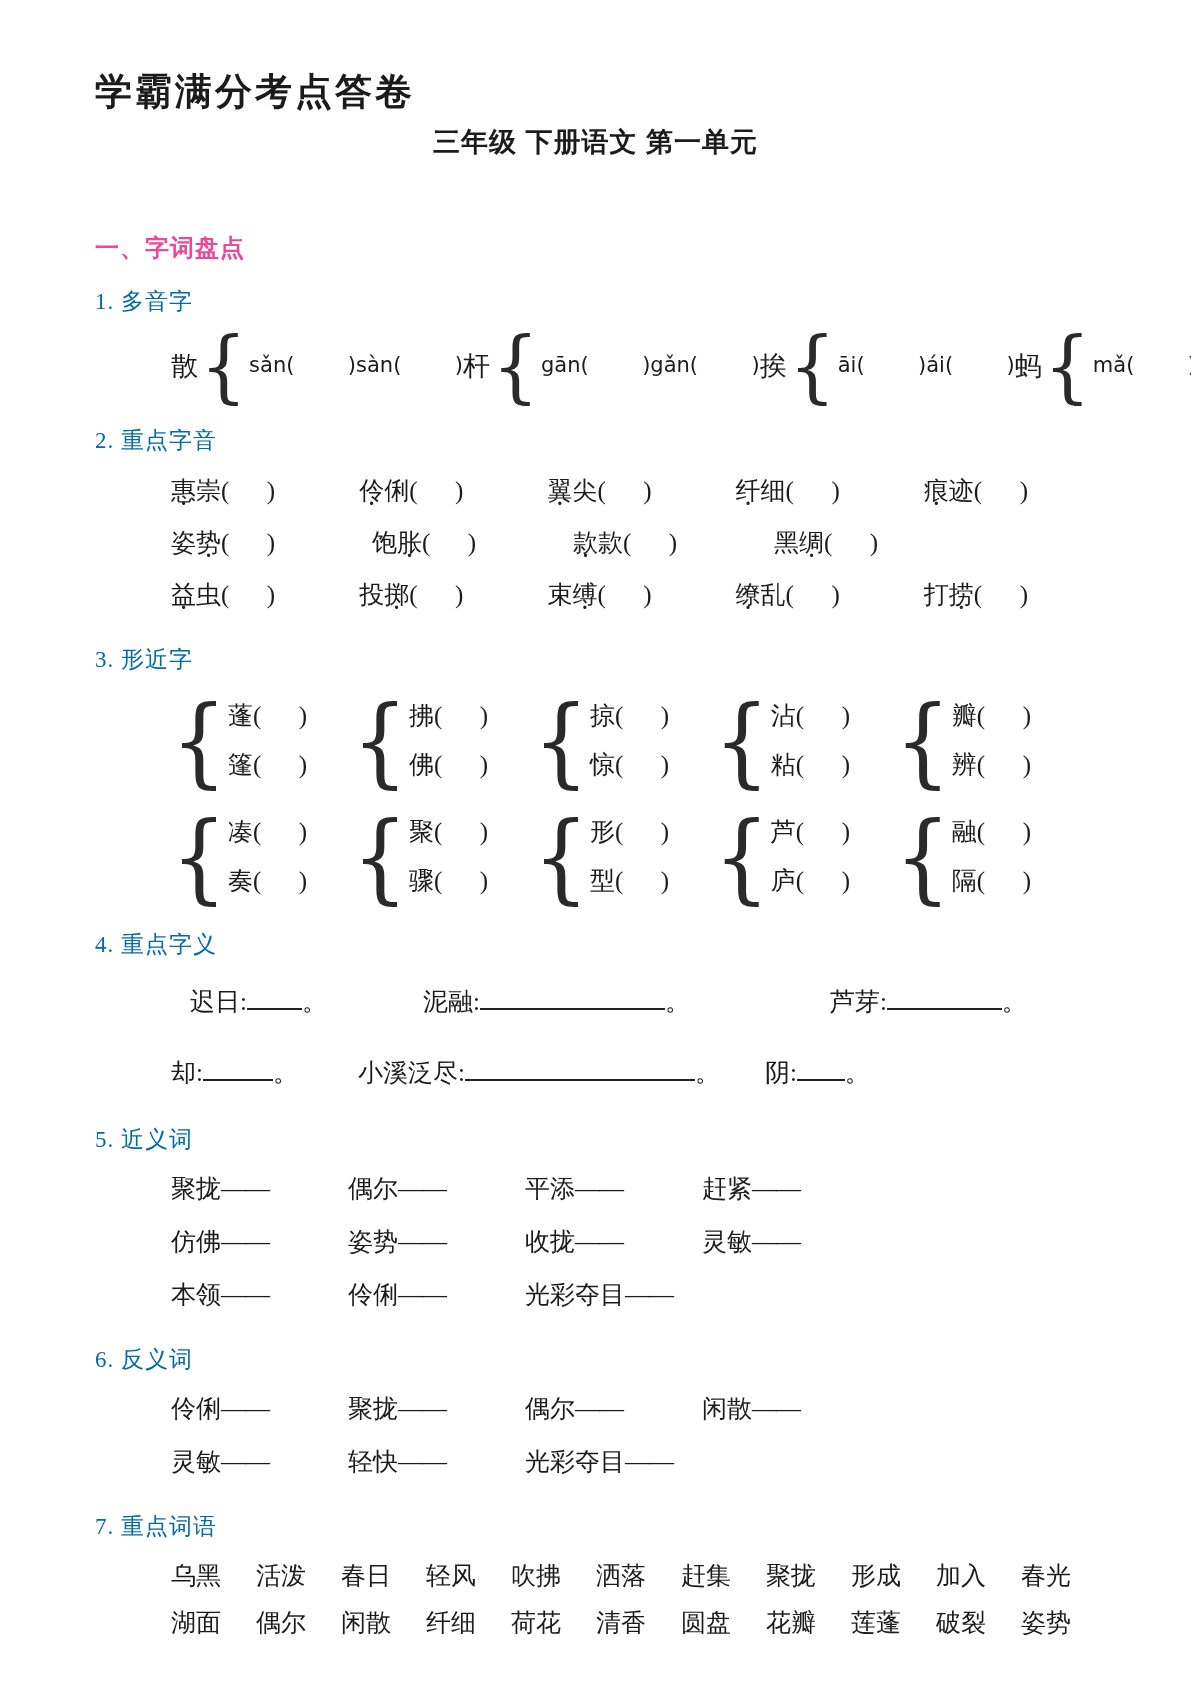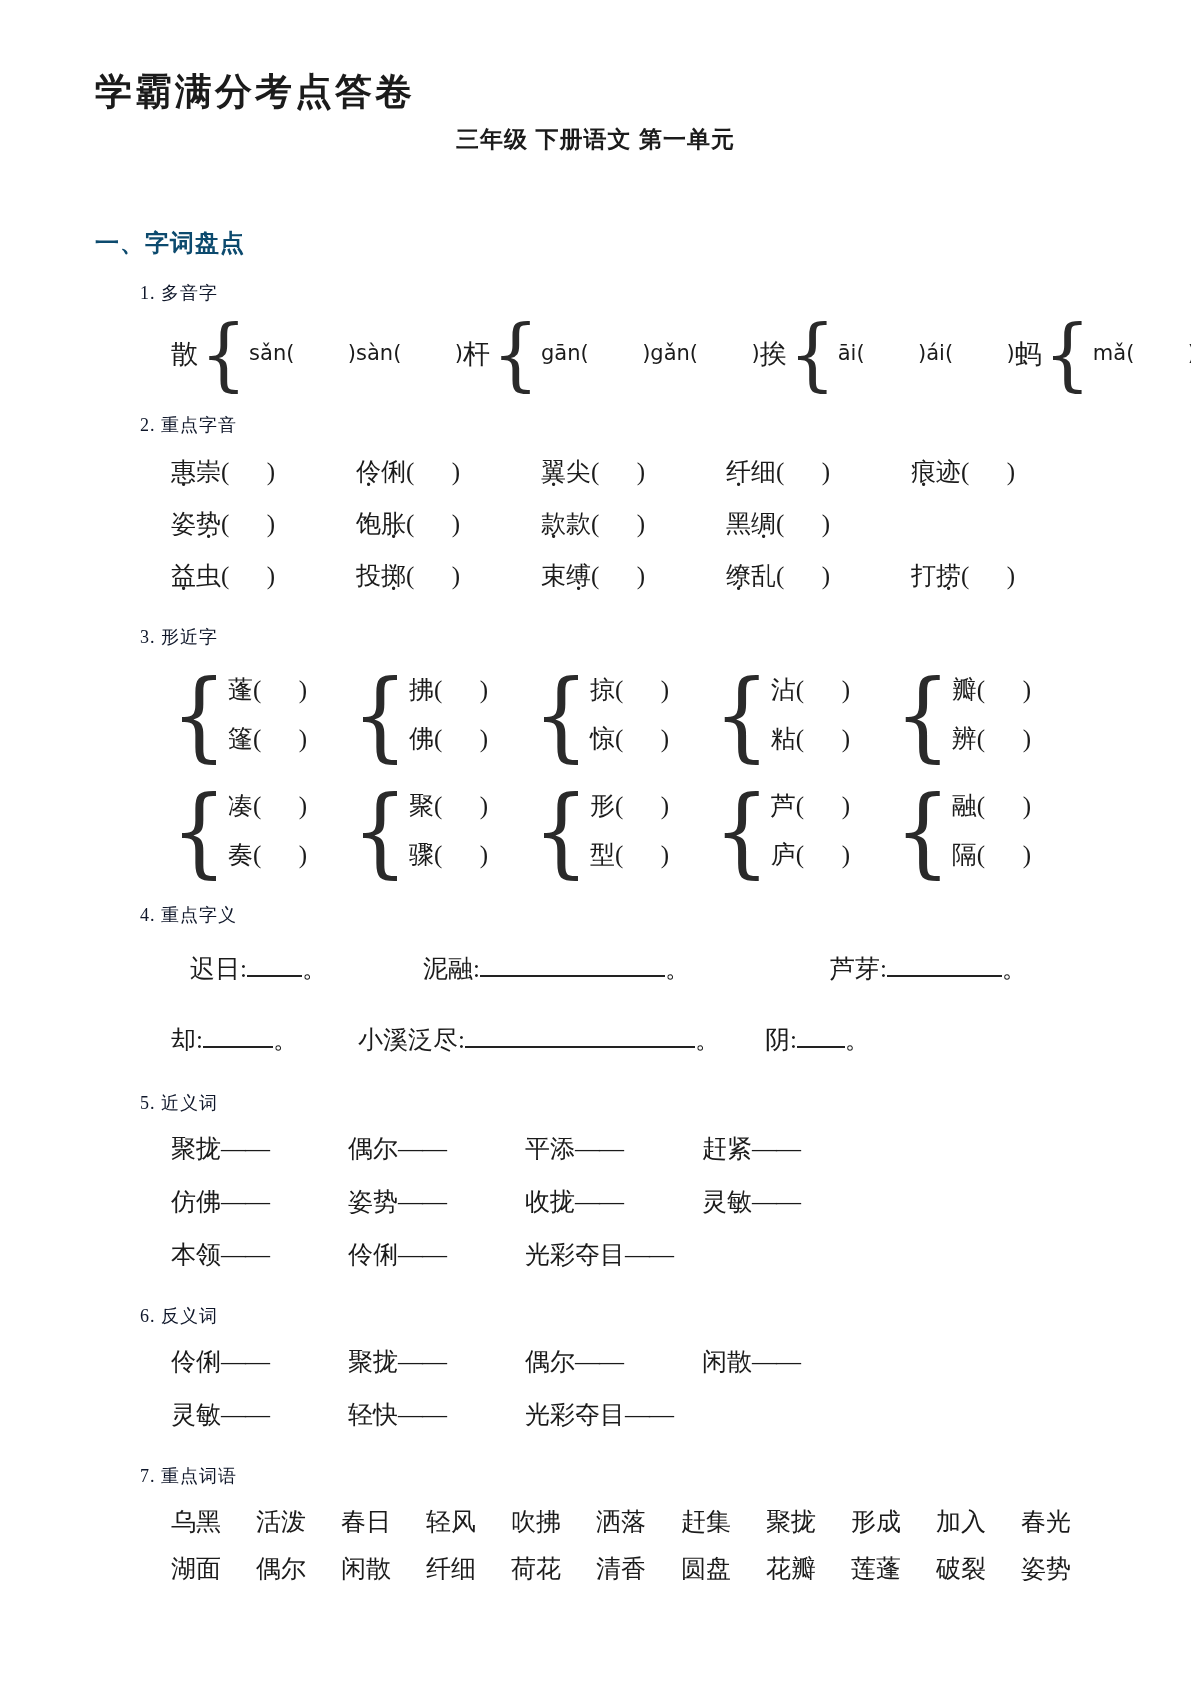--- a/index.html
+++ b/index.html
@@ -5,45 +5,45 @@
   html,body { margin:0; padding:0; background:#ffffff; }
   body {
     width:1191px; min-height:1684px;
     font-family:"Liberation Serif","DejaVu Serif",serif;
     color:#1b1b1b;
     position:relative;
   }
   .page { box-sizing:border-box; padding:70px 95px 30px 95px; }
 
   .title { text-align:left; font-size:37px; font-weight:700; letter-spacing:3px; line-height:1.2; }
-  .subtitle { text-align:center; font-size:23px; font-weight:700; margin-top:10px;
+  .subtitle { text-align:center; font-size:27px; font-weight:700; margin-top:10px;
               font-family:"Liberation Sans","DejaVu Sans",sans-serif; letter-spacing:1px; }
 
-  .sec-heading { margin-top:72px; font-size:24px; font-weight:700; color:#0c4a6e;
+  .sec-heading { margin-top:72px; font-size:24px; font-weight:700; color:#ec4899;
                  font-family:"Liberation Sans","DejaVu Sans",sans-serif; letter-spacing:1px; }
-  .sub-heading { margin-top:22px; margin-left:45px; font-size:18px; color:#0f172a; letter-spacing:1px; }
+  .sub-heading { margin-top:22px; font-size:23px; color:#0369a1; letter-spacing:1px; }
   .content { margin-left:76px; }
 
   .zi { font-size:25px; }
   .paren { white-space:pre; font-size:25px; }
   .dash { letter-spacing:-1px; }
 
   
   .dy-row { display:flex; justify-content:space-between; margin-top:12px; width:870px; }
   .dy-item { display:flex; align-items:center; }
   .dy-char { font-size:27px; font-weight:400; }
   .brace1, .brace2 { font-family:"DejaVu Serif",serif; font-weight:200; color:#2a2a2a; }
   .brace1 { font-size:74px; line-height:1; transform:scaleY(1.05); margin:0 2px; }
   .dy-readings { display:flex; flex-direction:row; }
   .dy-line { line-height:40px; }
   .pinyin { font-family:"DejaVu Sans","Liberation Sans",sans-serif; font-size:21px; }
 
   
   .zy-rows { margin-top:10px; }
-  .zy-row { display:flex; line-height:49px; }
+  .zy-row { display:flex; line-height:49px;gap:16px; }
   .zy-col { width:20%; }
   .du { position:relative; display:inline-block; }
   .du::after { content:"·"; position:absolute; left:50%; transform:translateX(-50%);
                bottom:-0.62em; font-size:20px; font-weight:700; color:#222; }
 
   
   .xj-group { display:flex; justify-content:space-between; width:860px; margin-top:18px; margin-bottom:6px; }
   .pair { display:flex; align-items:center; }
   .brace2 { font-size:88px; line-height:1; transform:scaleY(1.1); margin-right:1px; }
   .pair-line { line-height:46px; }

